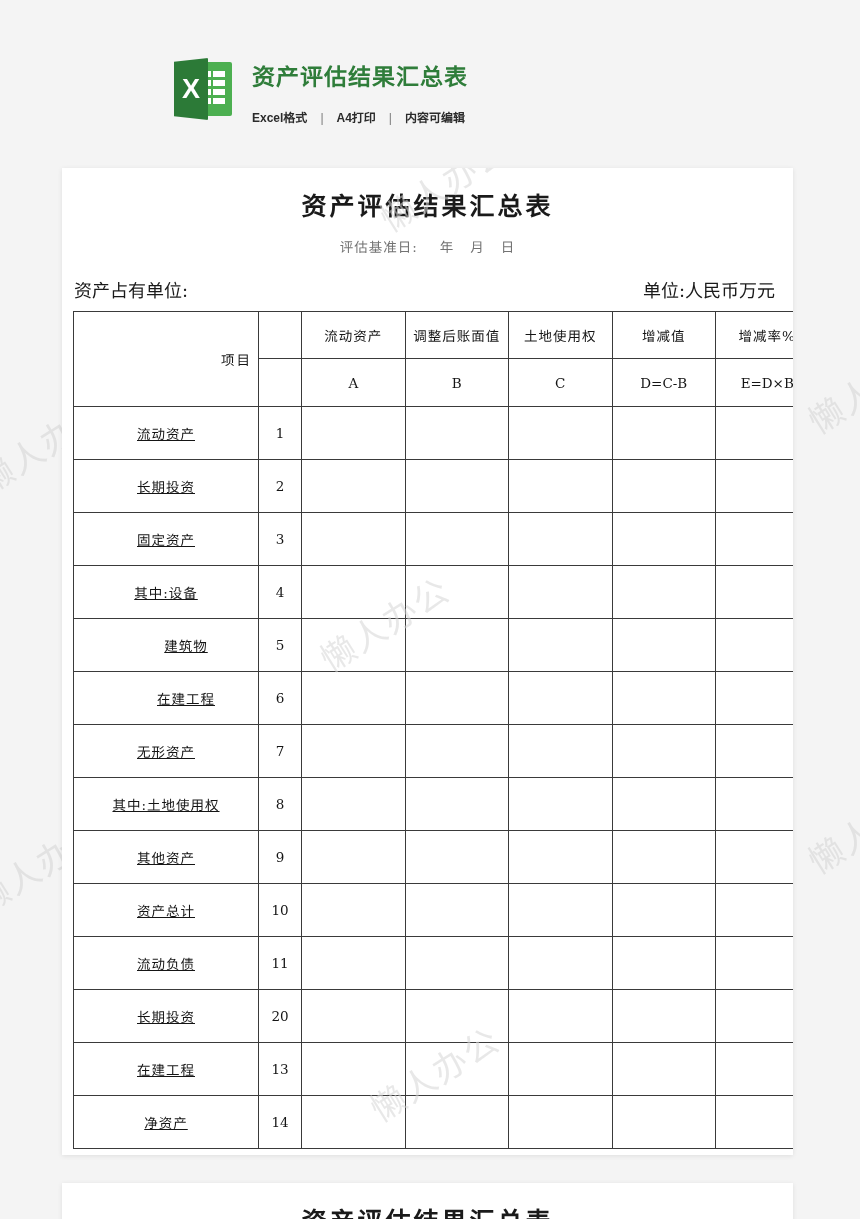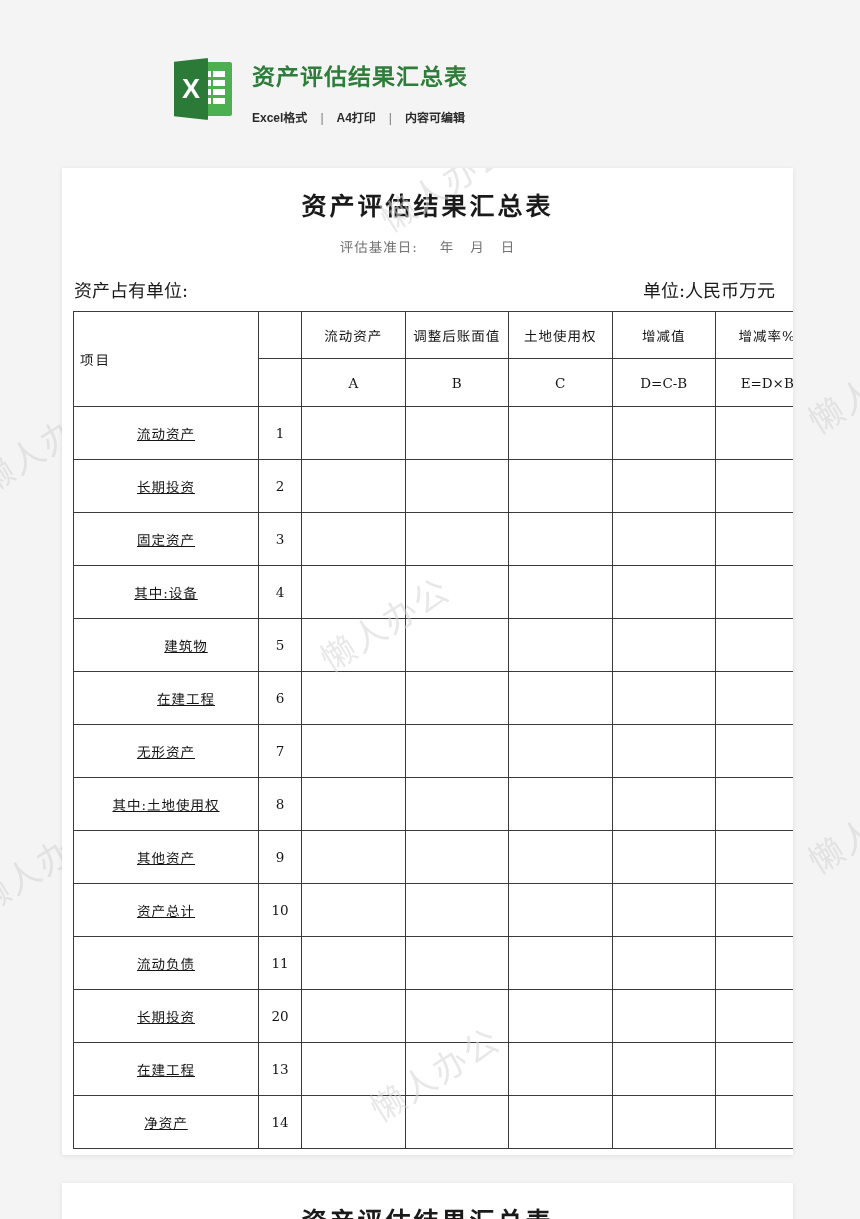--- a/index.html
+++ b/index.html
@@ -188,21 +188,21 @@
     font-size: 13.5px;
     color: #151515;
     padding: 0 6px;
     background: transparent;
   }
   col.c-item  { width: 185px; }
   col.c-no    { width: 43px;  }
   col.c-val   { width: 103.5px; }
 
   th.item-head {
-    text-align: left;
+    text-align: right;
     font-size: 14px;
     letter-spacing: 2px;
   }
   th.col-head {
     height: 47px;
     text-align: center;
     font-size: 13.5px;
     letter-spacing: 1px;
   }
   th.code-head {

